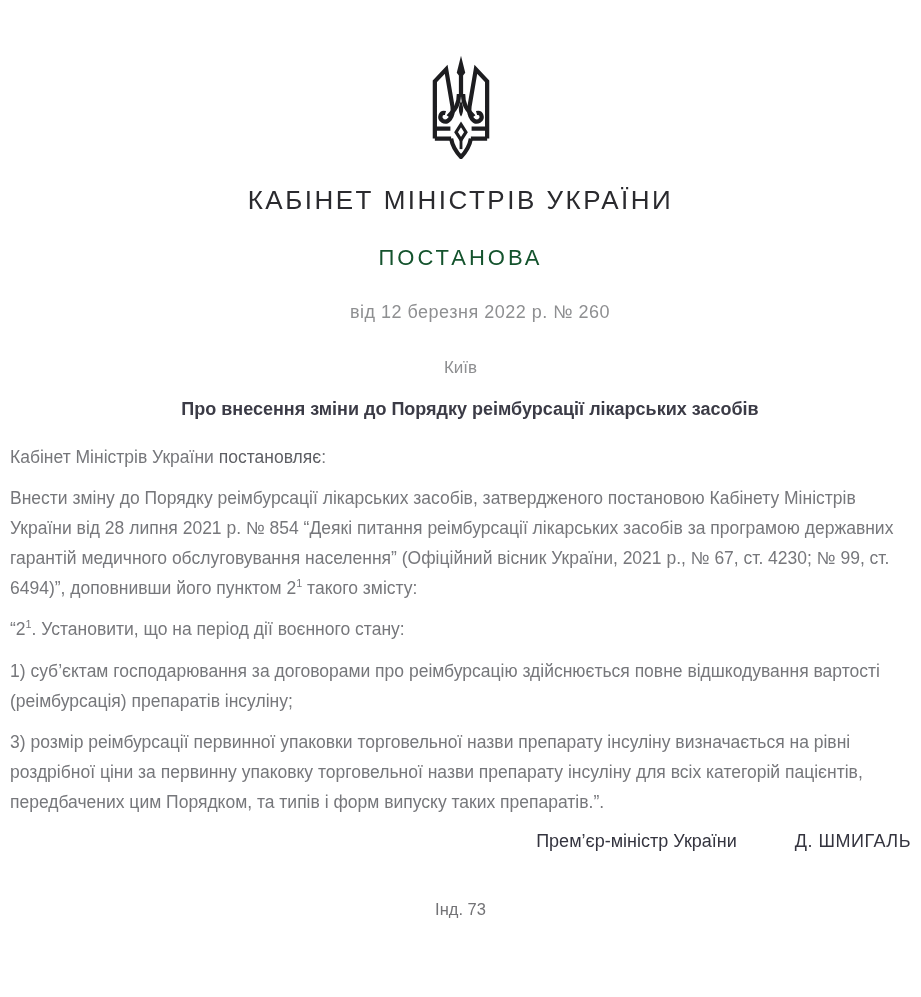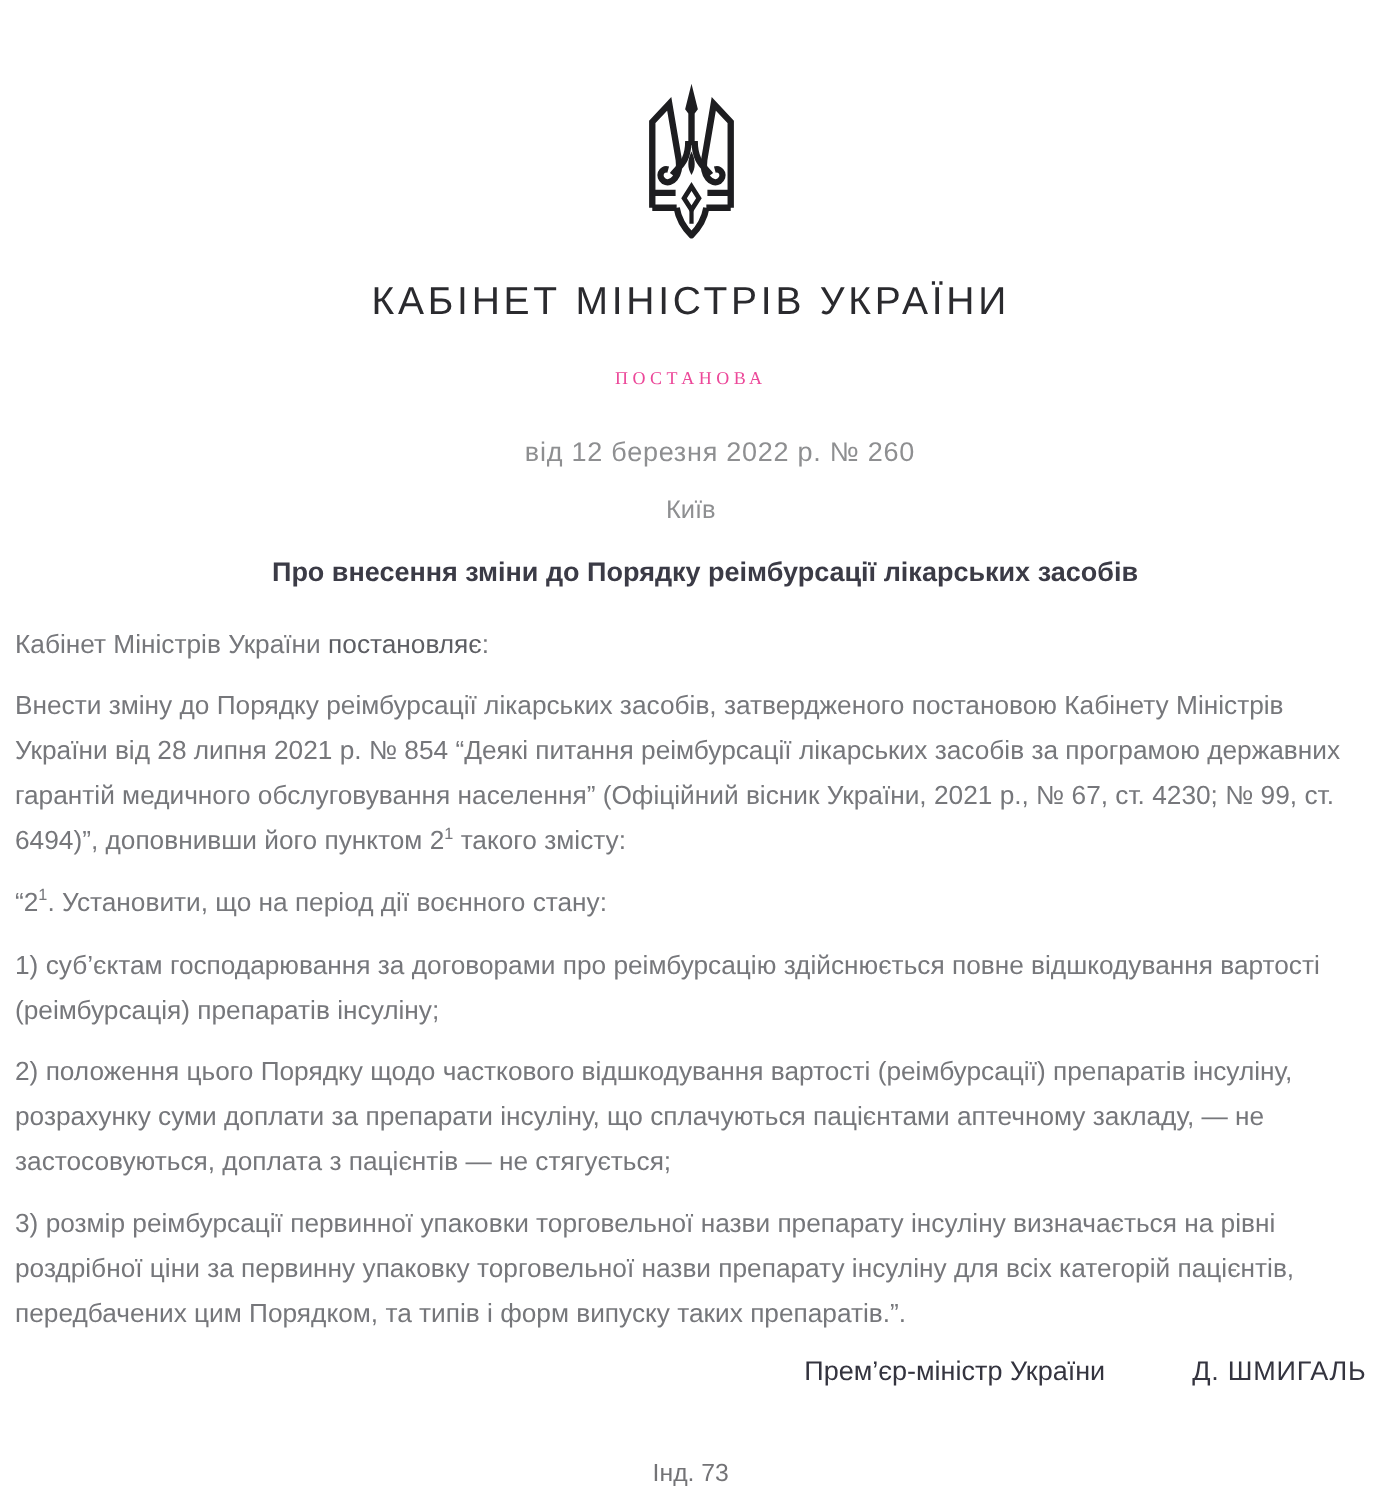--- a/index.html
+++ b/index.html
@@ -21,34 +21,33 @@
   }
   .org-name {
     margin: 26px 0 0;
     font-size: 26px;
     font-weight: 400;
     letter-spacing: 2.5px;
     color: #2a2a2e;
   }
   .doc-type {
     margin-top: 29px;
-    font-size: 12px;
+    font-size: 22px;
     letter-spacing: 3px;
-    color: #ec4899;
-    font-family: Liberation Serif, serif;
+    color: #14532d;
   }
   .date-line {
     margin-top: 31px;
     font-size: 18px;
     color: #8e8f91;
     letter-spacing: 0.5px;
     padding-left: 39px;
   }
   .city-line {
-    margin-top: 18px;
+    margin-top: 35px;
     font-size: 17px;
     color: #8e8f91;
   }
   .doc-title {
     margin: 21px 0 0;
     font-size: 18px;
     font-weight: 700;
     color: #3b3b46;
     padding-left: 19px;
   }
@@ -114,21 +113,20 @@
   </header>
 
   <main>
     <p><span>Кабінет Міністрів України </span><b>постановляє</b><span>:</span></p>
 
     <p><span>Внести зміну до Порядку реімбурсації лікарських засобів, затвердженого постановою Кабінету Міністрів України від 28 липня 2021 р. № 854 “Деякі питання реімбурсації лікарських засобів за програмою державних гарантій медичного обслуговування населення” (Офіційний вісник України, 2021 р., № 67, ст. 4230; № 99, ст. 6494)”, доповнивши його пунктом 2</span><sup>1</sup><span> такого змісту:</span></p>
 
     <p><span>“2</span><sup>1</sup><span>. Установити, що на період дії воєнного стану:</span></p>
 
     <p>1) суб’єктам господарювання за договорами про реімбурсацію здійснюється повне відшкодування вартості (реімбурсація) препаратів інсуліну;</p>
-    <p>2) положення цього Порядку щодо часткового відшкодування вартості (реімбурсації) препаратів інсуліну, розрахунку суми доплати за препарати інсуліну, що сплачуються пацієнтами аптечному закладу, — не застосовуються, доплата з пацієнтів — не стягується;</p>
     <p>3) розмір реімбурсації первинної упаковки торговельної назви препарату інсуліну визначається на рівні роздрібної ціни за первинну упаковку торговельної назви препарату інсуліну для всіх категорій пацієнтів, передбачених цим Порядком, та типів і форм випуску таких препаратів.”.</p>
 
     <div class="signature">
       <span class="sig-position">Прем’єр-міністр України</span><span class="sig-name">Д. ШМИГАЛЬ</span>
     </div>
   </main>
 
   <footer>
     <div>Інд. 73</div>
   </footer>

